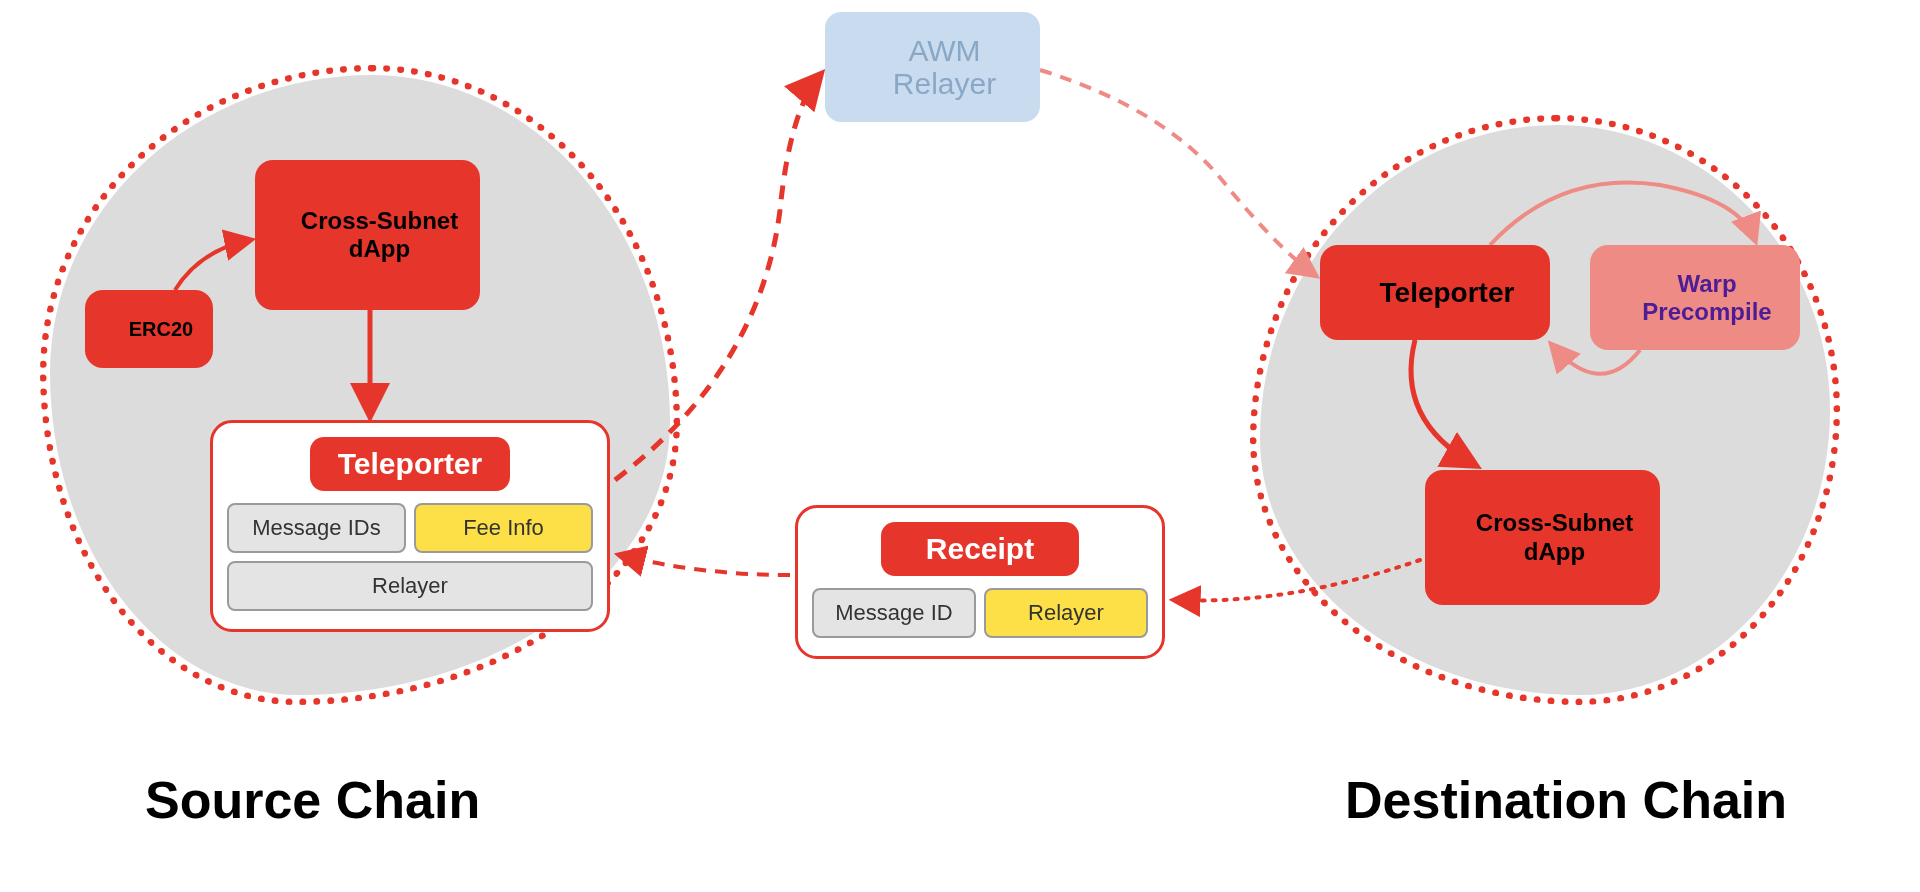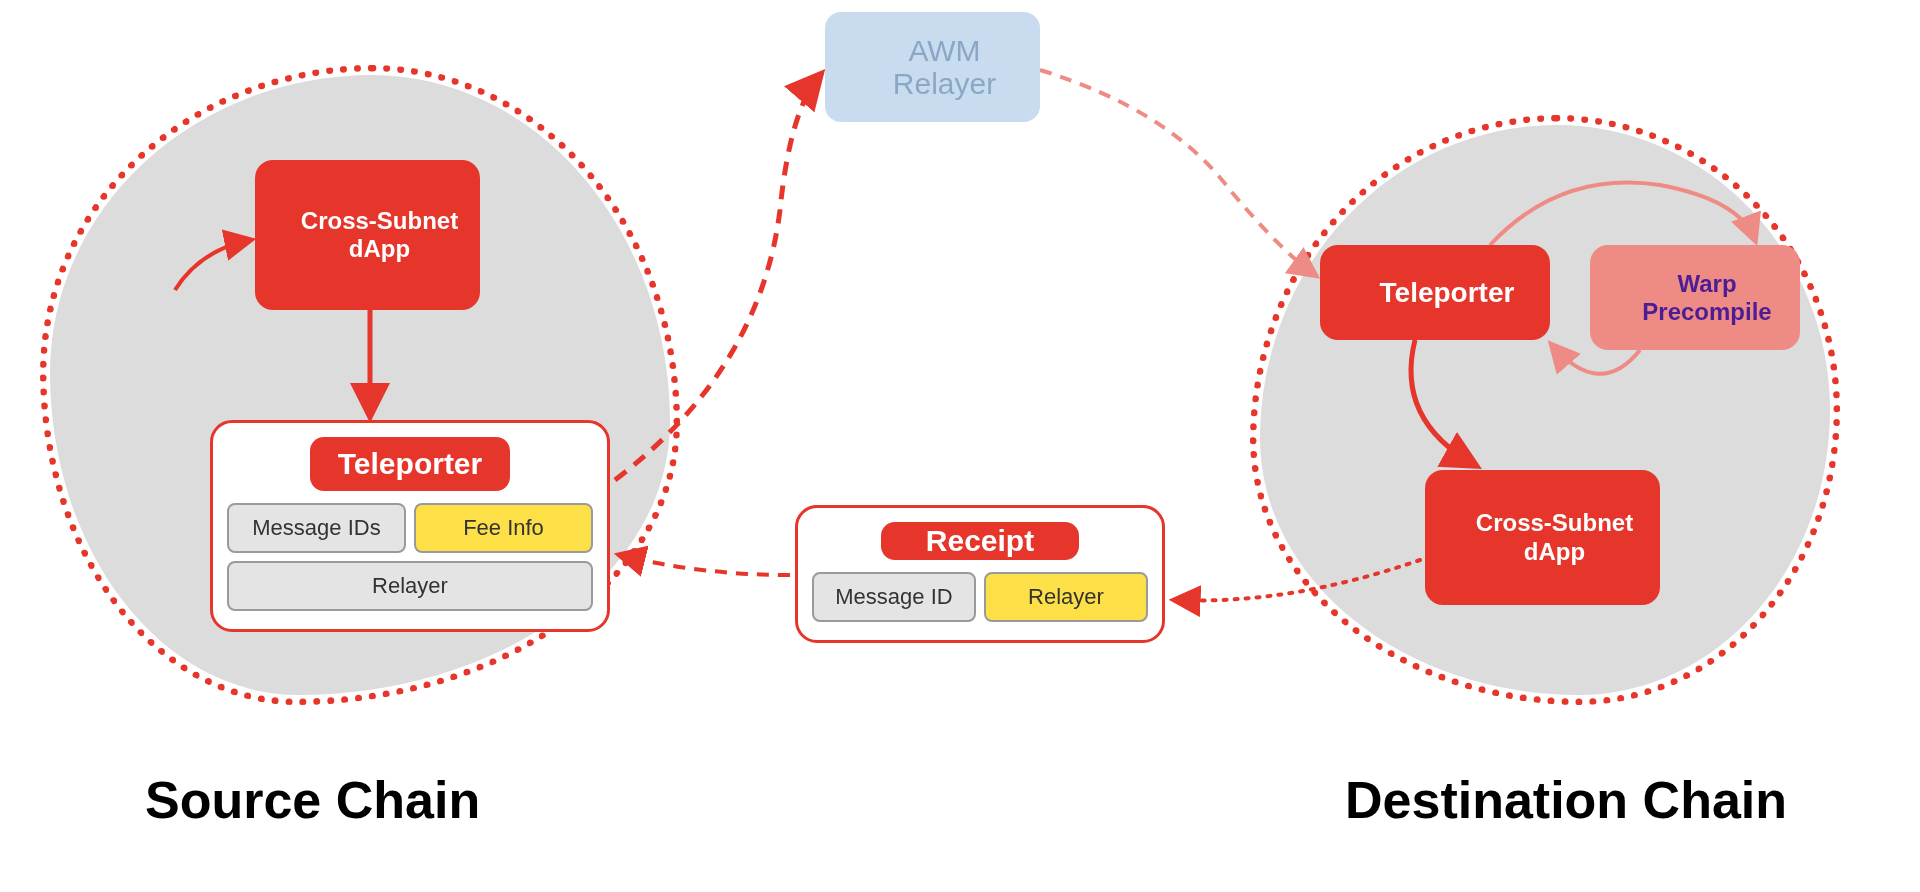--- a/index.html
+++ b/index.html
@@ -55,21 +55,21 @@
     display: flex;
     align-items: center;
     justify-content: center;
     text-align: center;
     font-weight: 600;
     z-index: 5;
     padding-left: 24px;
   }
   .red-node {
     background: #e6352b;
-    color: #ffffff;
+    color: #000000;
   }
   .faded-red-node {
     background: #ef8b85;
     color: #4c1d95;
   }
   .blue-node {
     background: #c9dcef;
     color: #8aa8c5;
     border-radius: 16px;
   }
@@ -130,41 +130,42 @@
 <body>
 
 <div class="canvas">
 
   <div class="blob blob-left"></div>
   <div class="dotted-border dotted-left"></div>
 
   <div class="blob blob-right"></div>
   <div class="dotted-border dotted-right"></div>
 
+  <div class="node red-node" style="left:85px; top:290px; width:128px; height:78px; font-size:20px;">ERC20</div>
 
   <div class="node red-node" style="left:255px; top:160px; width:225px; height:150px; font-size:24px; white-space:pre-line;">Cross-Subnet
 dApp</div>
 
   <div class="panel" style="left:210px; top:420px; width:400px;">
     <div style="text-align:center;">
       <div class="panel-title" style="font-size:30px;">Teleporter</div>
     </div>
     <div class="panel-grid">
       <div class="panel-cell shaded" style="flex-basis:46%;">Message IDs</div>
       <div class="panel-cell" style="flex-basis:46%;">Fee Info</div>
       <div class="panel-cell shaded" style="flex-basis:46%;">Relayer</div>
     </div>
   </div>
 
   <div class="node blue-node" style="left:825px; top:12px; width:215px; height:110px; font-size:30px; font-weight:500; white-space:pre-line; line-height:1.1;">AWM
 Relayer</div>
 
   <div class="panel" style="left:795px; top:505px; width:370px;">
     <div style="text-align:center;">
-      <div class="panel-title" style="font-size:30px; padding:2px 45px;">Receipt</div>
+      <div class="panel-title" style="font-size:30px; padding:10px 45px;">Receipt</div>
     </div>
     <div class="panel-grid">
       <div class="panel-cell shaded" style="flex-basis:46%;">Message ID</div>
       <div class="panel-cell" style="flex-basis:46%;">Relayer</div>
     </div>
   </div>
 
   <div class="node red-node" style="left:1320px; top:245px; width:230px; height:95px; font-size:28px;">Teleporter</div>
 
   <div class="node faded-red-node" style="left:1590px; top:245px; width:210px; height:105px; font-size:24px; white-space:pre-line; line-height:1.15;">Warp

